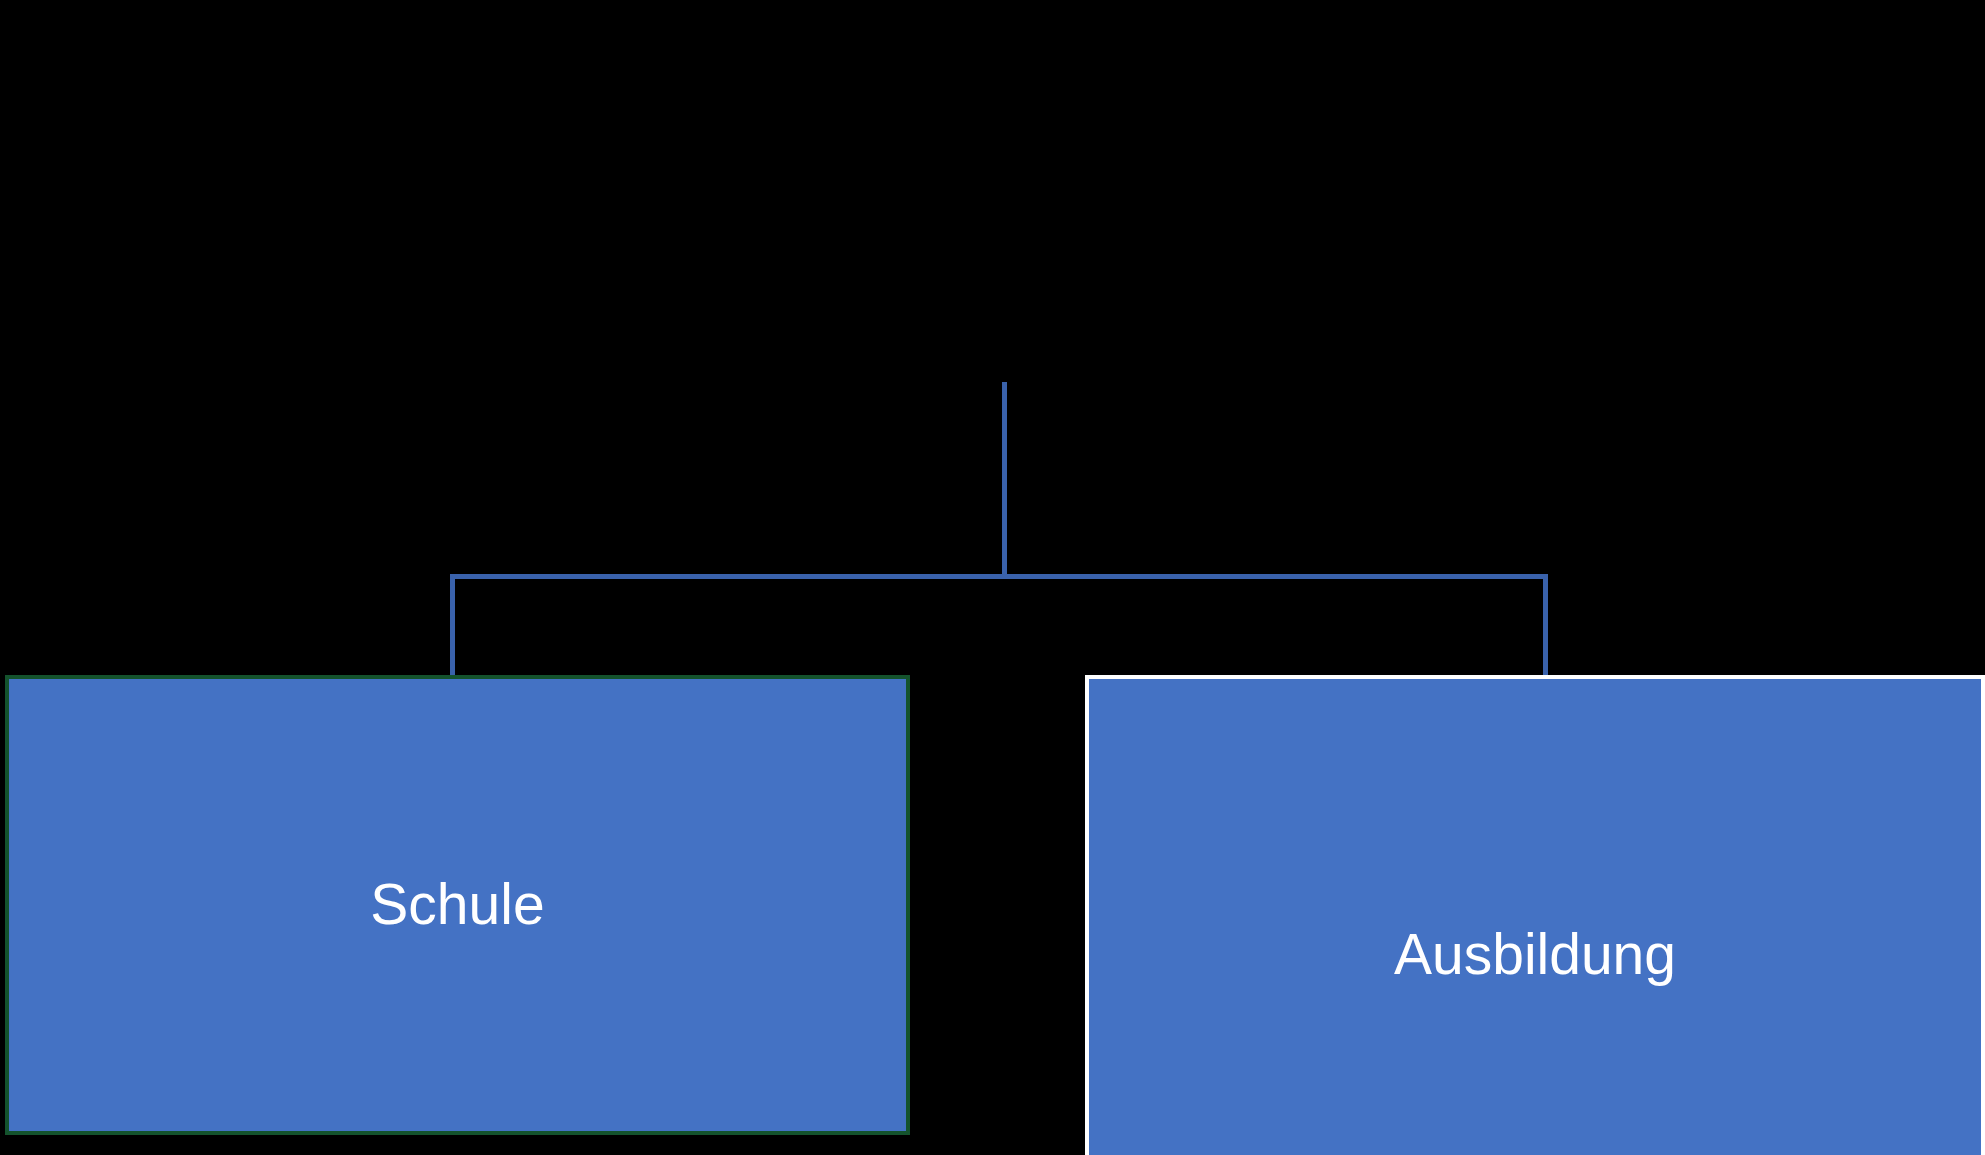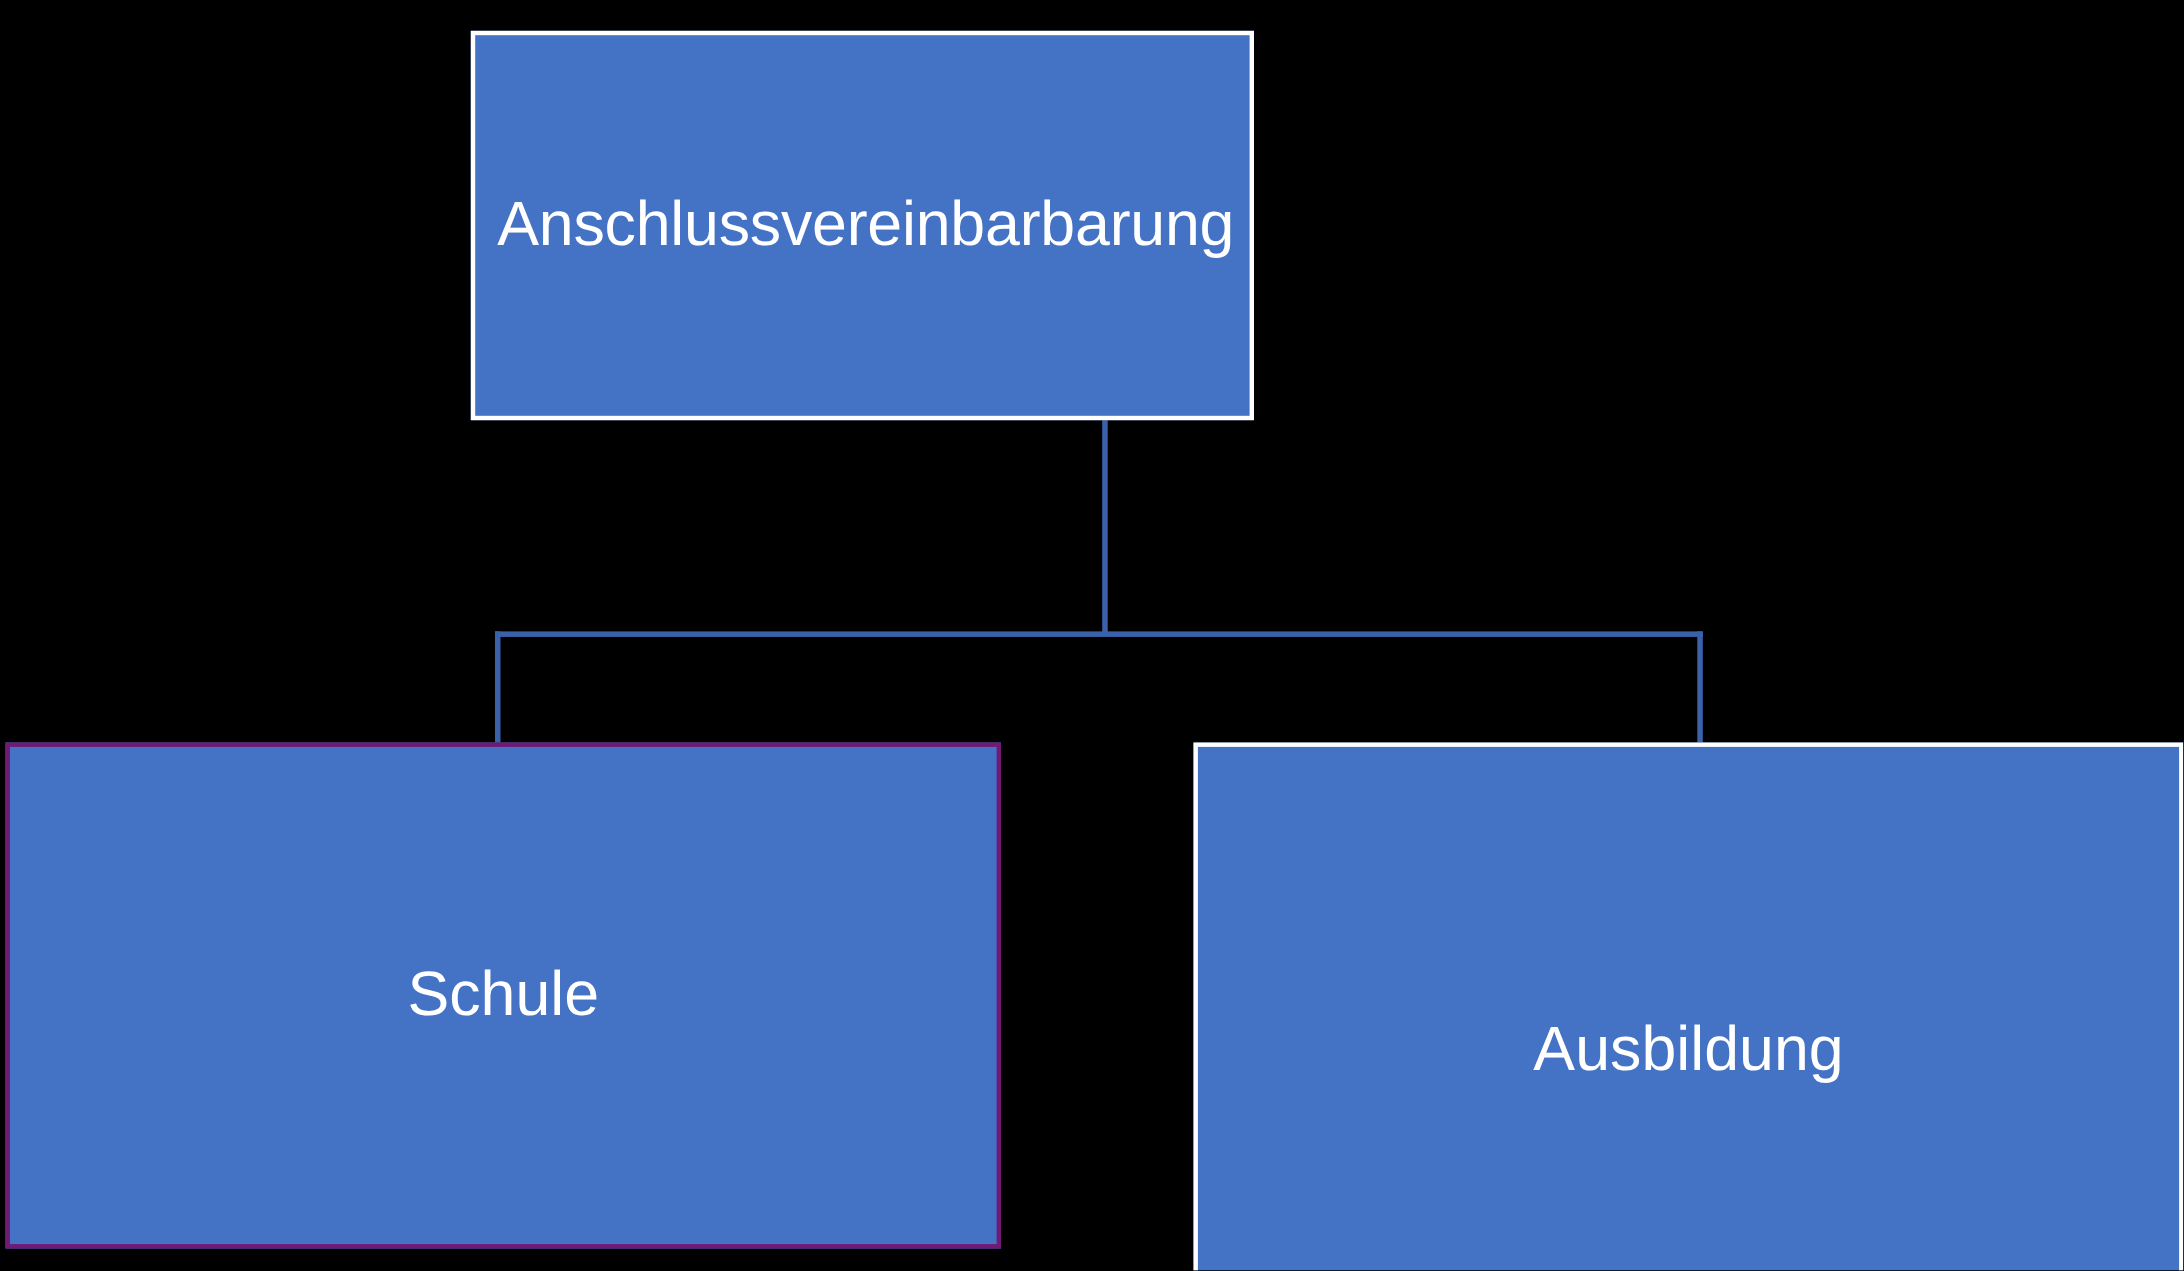--- a/index.html
+++ b/index.html
@@ -51,21 +51,21 @@
     
     margin-right: -6px;
   }
 
   #node-schule {
     left: 5px;
     top: 675px;
     width: 905px;
     height: 460px;
     background: #4472C4;
-    border: 4px solid #701a75;
+    border: 4px solid #14532d;
     font-size: 57px;
     text-align: center;
   }
 
   #node-ausbildung {
     left: 1085px;
     top: 675px;
     width: 900px;
     height: 560px;
     background: #4472C4;
@@ -106,23 +106,20 @@
 </head>
 <body>
 
 <div id="canvas">
 
   <div class="conn" id="conn-stem"></div>
   <div class="conn" id="conn-bar"></div>
   <div class="conn" id="conn-drop-left"></div>
   <div class="conn" id="conn-drop-right"></div>
 
-  <div class="node" id="node-root">
-    <span class="node-label">Anschlussvereinbarbarung</span>
-  </div>
 
   <div class="node" id="node-schule">
     <span class="node-label">Schule</span>
   </div>
 
   <div class="node" id="node-ausbildung">
     <span class="node-label">Ausbildung</span>
   </div>
 
 </div>

